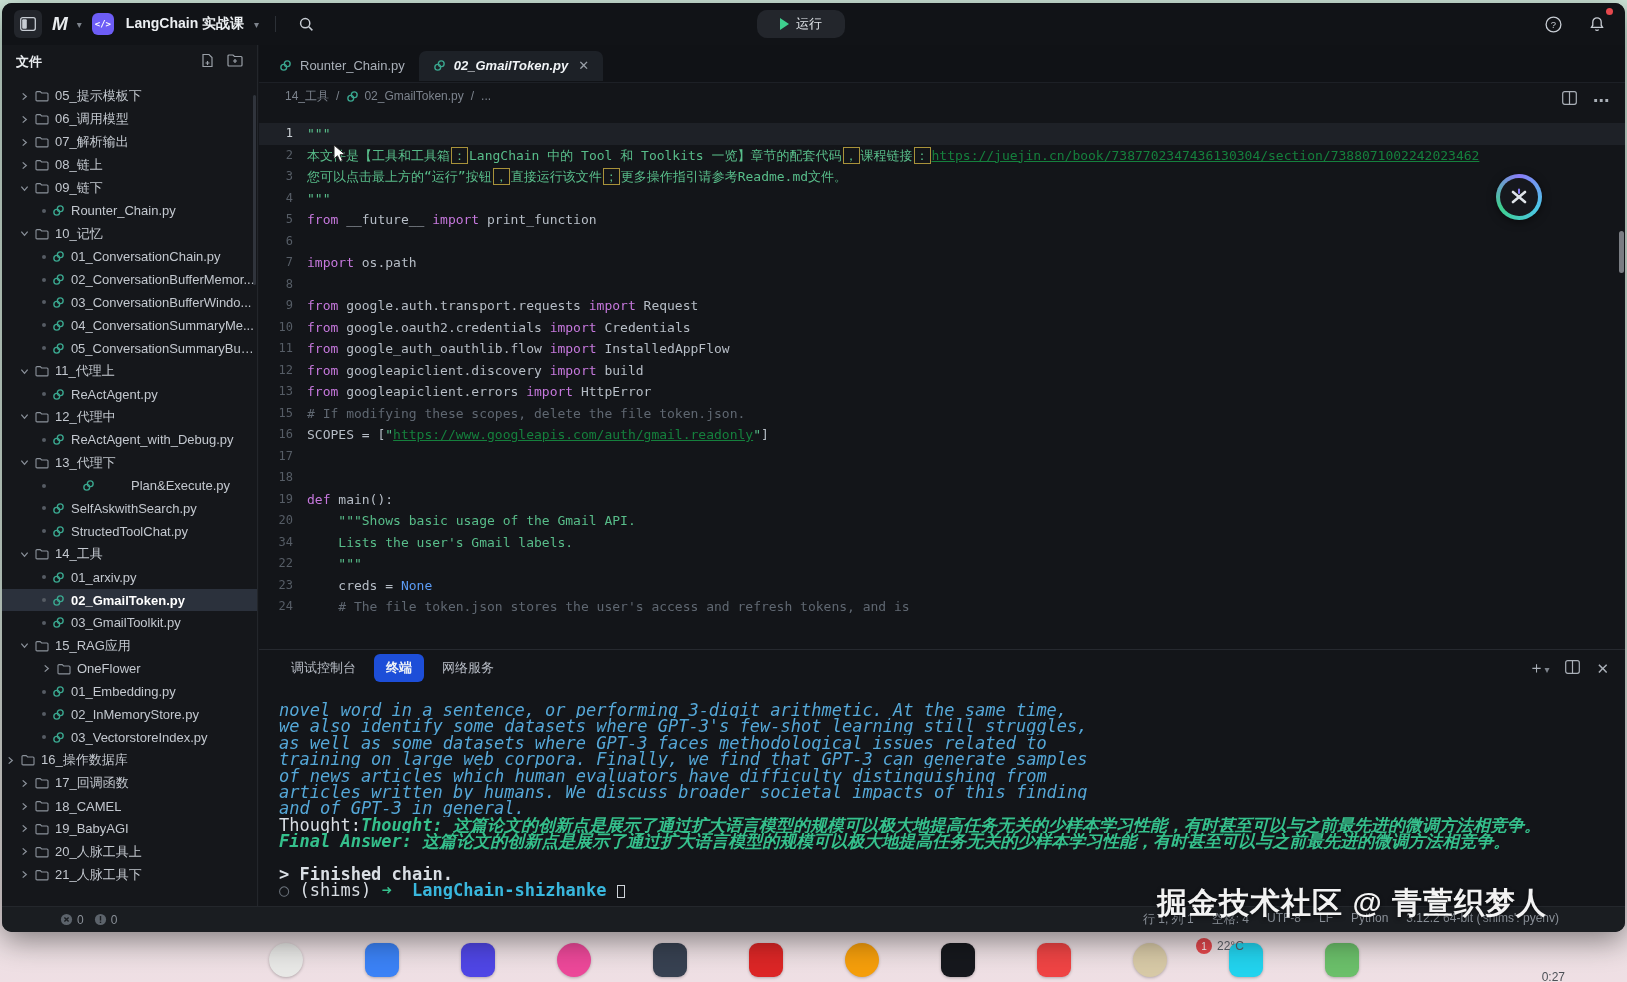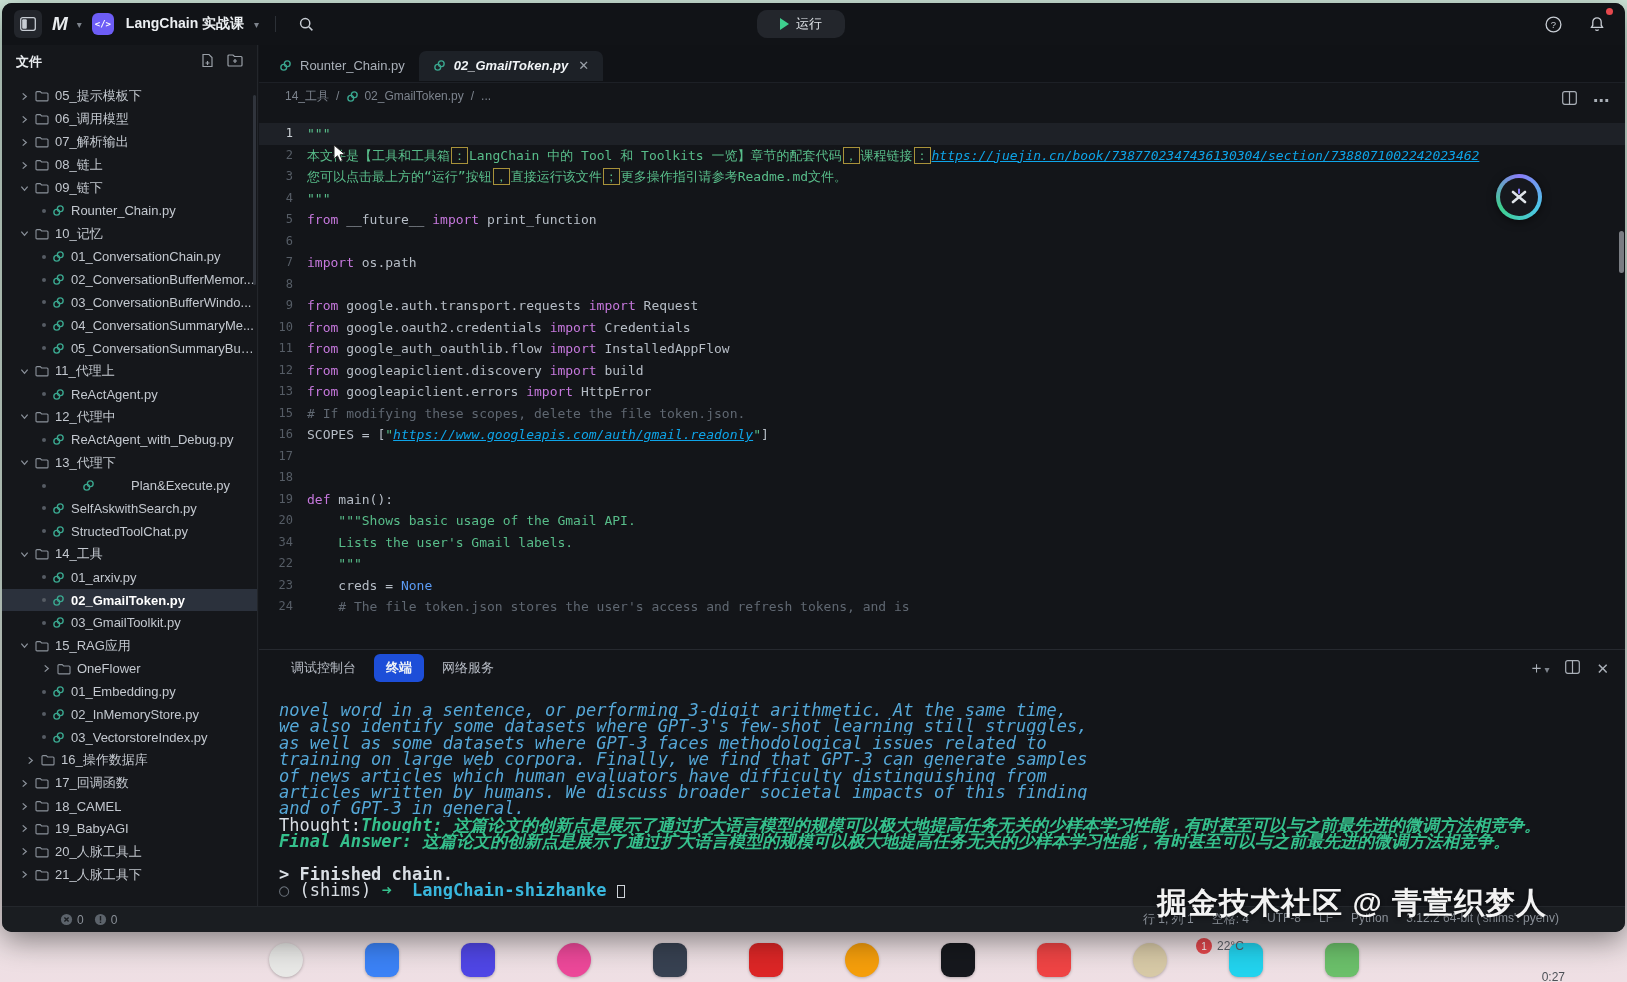--- a/index.html
+++ b/index.html
@@ -46,21 +46,21 @@
   .ed-actions{position:absolute;right:16px;top:46px;display:flex;gap:16px;color:#aab0b8;}
   .code{position:absolute;left:0;top:64px;right:0;bottom:260px;overflow:hidden;padding-top:14px;}
   .cl{display:flex;height:21.5px;line-height:21.5px;font-family:"DejaVu Sans Mono",monospace;font-size:13px;cursor:text;}
   .cl .gut{flex:0 0 48px;text-align:right;padding-right:14px;color:#565d66;font-size:12px;}
   .cl .src{white-space:pre;color:#b6bdc6;}
   .cl.active{background:#1e2127;}
   .cl.active .gut{color:#cdd2d8;}
   .s-kw{color:#c678dd;}
   .s-pl{color:#b6bdc6;}
   .s-str{color:#58bd8a;}
-  .s-link{color:#0ea5e9;text-decoration:underline;font-style:italic;}
+  .s-link{color:#15803d;text-decoration:underline;}
   .s-cmt{color:#5f6771;}
   .s-const{color:#5c9cf5;}
   .s-box{border:1px solid #a8923a;padding:0 1px;margin:0 1px;}
   .ed-scroll{position:absolute;right:1px;top:186px;width:5px;height:42px;background:#cfd4da;opacity:.55;border-radius:3px;}
   .ai-fab{position:absolute;left:1494px;top:171px;width:46px;height:46px;border-radius:50%;
     background:conic-gradient(#8a7cf8,#4cc7e8,#3ecf8e,#8a7cf8);display:flex;align-items:center;justify-content:center;cursor:pointer;box-shadow:0 2px 8px rgba(0,0,0,.5);}
   .ai-fab .inner{width:38px;height:38px;border-radius:50%;background:#16181d;display:flex;align-items:center;justify-content:center;color:#e8ebee;font-weight:bold;font-size:16px;}
   
   .panel{position:absolute;left:0;right:0;bottom:0;height:257px;background:#131519;border-top:1px solid #26292f;}
   .panel-tabs{height:36px;display:flex;align-items:center;gap:6px;padding-left:20px;}
@@ -423,21 +423,21 @@
             <span class="lbl">02_InMemoryStore.py</span>
           </div>
           <div class="tree-row" style="padding-left: 40px;">
             <span class="dot"></span>
             <svg width="13" height="13" viewBox="0 0 14 14">
               <circle cx="5.1" cy="8.9" r="3.1" stroke="#3aa78f" fill="none" stroke-width="1.5"></circle>
               <circle cx="8.9" cy="5.1" r="3.1" stroke="#3aa78f" fill="none" stroke-width="1.5"></circle>
             </svg>
             <span class="lbl">03_VectorstoreIndex.py</span>
           </div>
-          <div class="tree-row" style="padding-left: 24px;">
+          <div class="tree-row" style="padding-left: 4px;">
             <svg width="9" height="9" viewBox="0 0 10 10">
               <path d="M3 1.5 L7 5 L3 8.5" stroke="#8b929b" stroke-width="1.4" fill="none"></path>
             </svg>
             <svg width="14" height="12" viewBox="0 0 14 12">
               <path d="M1 2.6 a1 1 0 0 1 1-1 h3.2 l1.4 1.4 h5.4 a1 1 0 0 1 1 1 v5.9 a1 1 0 0 1 -1 1 h-10 a1 1 0 0 1 -1 -1 z" fill="none" stroke="#8b929b" stroke-width="1.1"></path>
             </svg>
             <span class="lbl">16_操作数据库</span>
           </div>
           <div class="tree-row" style="padding-left: 18px;">
             <svg width="9" height="9" viewBox="0 0 10 10">

